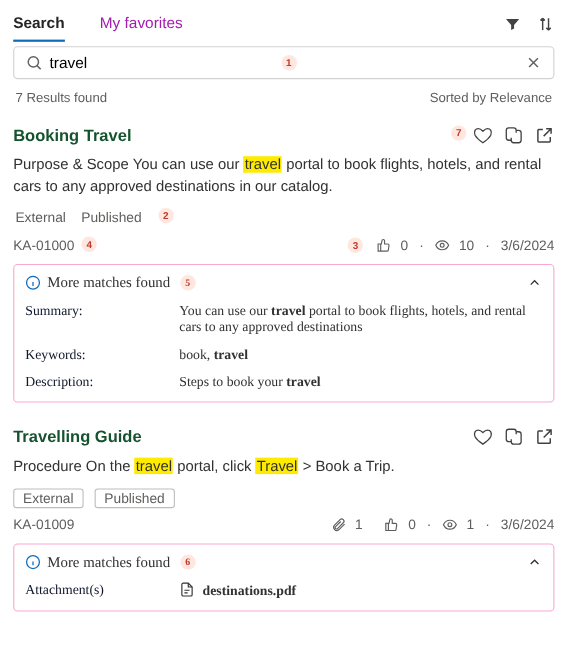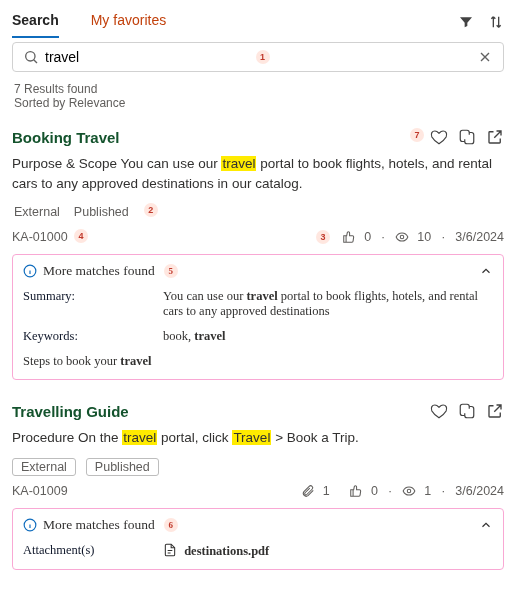--- a/index.html
+++ b/index.html
@@ -12,21 +12,21 @@
   }
   .topbar {
     display: flex;
     align-items: center;
     padding: 6px 12px 0 12px;
   }
   .tabs { display: flex; gap: 32px; flex: 1; }
   .tab {
     padding: 6px 0 8px;
     font-size: 14px;
-    color: #c2410c;
+    color: #a21caf;
     cursor: pointer;
   }
   .tab.active {
     color: #242424;
     font-weight: 600;
     border-bottom: 2px solid #0f6cbd;
   }
   .top-icons { display: flex; gap: 14px; color: #424242; }
   .icn { width: 16px; height: 16px; display: inline-flex; align-items: center; justify-content: center; }
   .icn svg { width: 100%; height: 100%; }
@@ -46,21 +46,20 @@
     font-size: 14px;
     margin-left: 6px;
   }
   .clearbtn { color: #616161; cursor: pointer; }
   .metaRow {
     display: flex;
     justify-content: space-between;
     padding: 4px 14px 10px;
     font-size: 12px;
     color: #605e5c;
-    flex-direction: column;
   }
   .result { padding: 8px 12px 14px; }
   .rhead {
     display: flex;
     justify-content: space-between;
     align-items: center;
   }
   .rtitle { font-size: 15px; font-weight: 600; color: #14532d; }
   .ricons { display: flex; gap: 10px; color: #424242; }
   .ricons .icn { width: 18px; height: 18px; cursor: pointer; }
@@ -247,20 +246,21 @@
     </div>
     <div class="kv">
       <span class="k">Summary:</span>
       <span class="v"><span>You can use our </span><span class="inlineb">travel</span><span> portal to book flights, hotels, and rental cars to any approved destinations</span></span>
     </div>
     <div class="kv">
       <span class="k">Keywords:</span>
       <span class="v"><span>book, </span><span class="inlineb">travel</span></span>
     </div>
     <div class="kv">
+      <span class="k">Description:</span>
       <span class="v"><span>Steps to book your </span><span class="inlineb">travel</span></span>
     </div>
   </div>
 </div>
 
 <div class="result">
   <div class="rhead">
     <span class="rtitle">Travelling Guide</span>
     <div class="ricons">
       <span class="icn">

